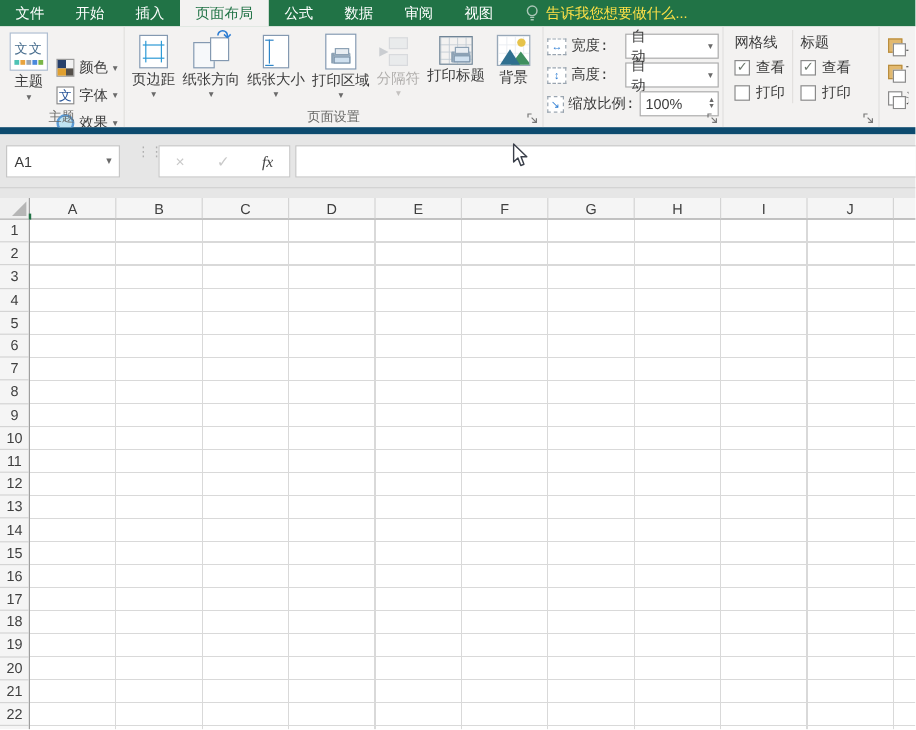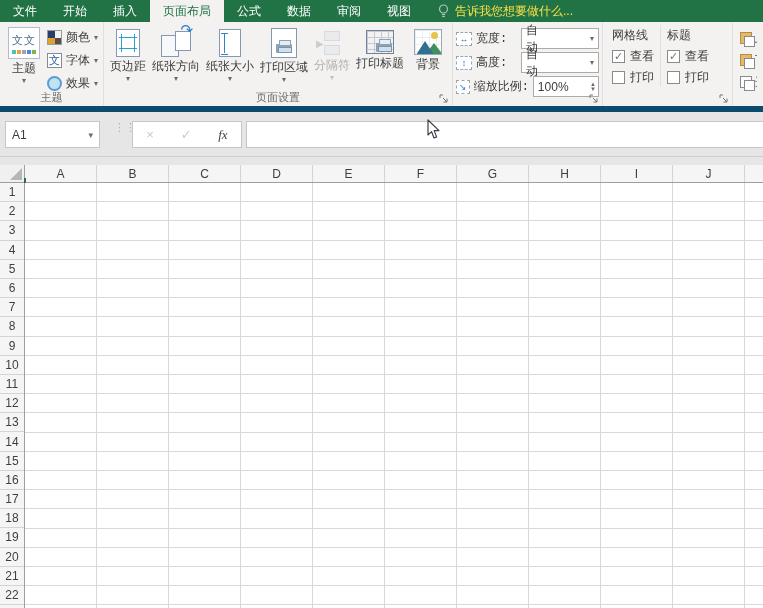--- a/index.html
+++ b/index.html
@@ -33,21 +33,21 @@
     color:#6a6a68; font-size:11px; white-space:nowrap;
   }
   .launcher { position:absolute; bottom:2px; right:3px; width:10px; height:10px; }
   .bigbtn {
     display:flex; flex-direction:column; align-items:center; justify-content:flex-start;
     padding:2px 3px; min-width:42px; height:70px; cursor:default;
   }
   .bigbtn .blabel { margin-top:3px; white-space:nowrap; line-height:13px; }
   .bigbtn .drop { color:#6a6a6a; font-size:8px; line-height:8px; margin-top:2px; }
   .bigbtn.disabled .blabel { color:#b0aeac; }
-  .stack { display:flex; flex-direction:column; justify-content:flex-start; gap:2px; padding-top:2px; }
+  .stack { display:flex; flex-direction:column; justify-content:flex-start; gap:2px; padding-top:2px;margin-top:19px; }
   .smallbtn { display:flex; align-items:center; gap:4px; height:21px; padding:0 2px; white-space:nowrap; }
   .smallbtn .drop { color:#6a6a6a; font-size:8px; }
 
   
   .ic-themes { width:32px; height:32px; background:#fff; border:1px solid #aebdd0; position:relative;
                display:flex; flex-direction:column; align-items:center; justify-content:center; }
   .ic-themes .tglyph { font-size:11px; color:#4a6f8f; letter-spacing:1px; }
   .ic-themes .swatches { display:flex; gap:1px; margin-top:2px; }
   .ic-themes .swatches i { width:4px; height:4px; display:block; }
   .ic-colors { width:15px; height:15px; display:grid; grid-template-columns:1fr 1fr; grid-template-rows:1fr 1fr; border:1px solid #9a9a9a; }

